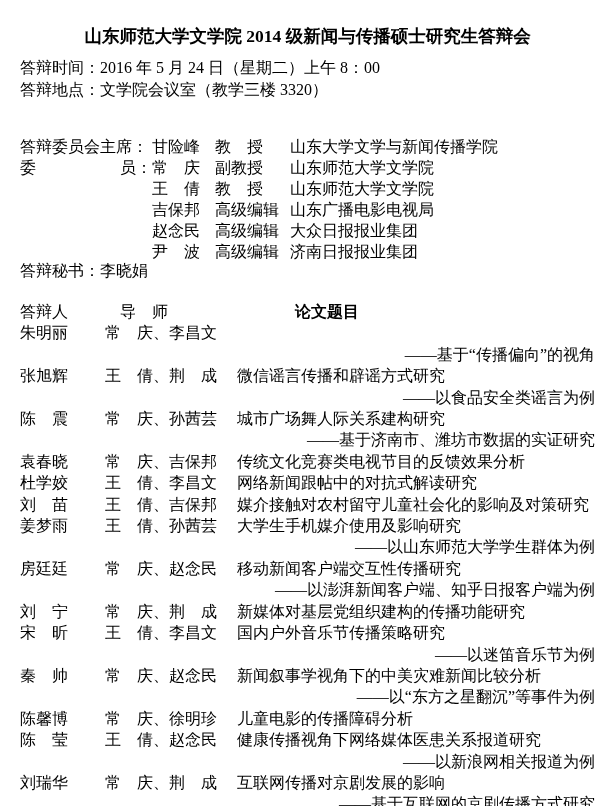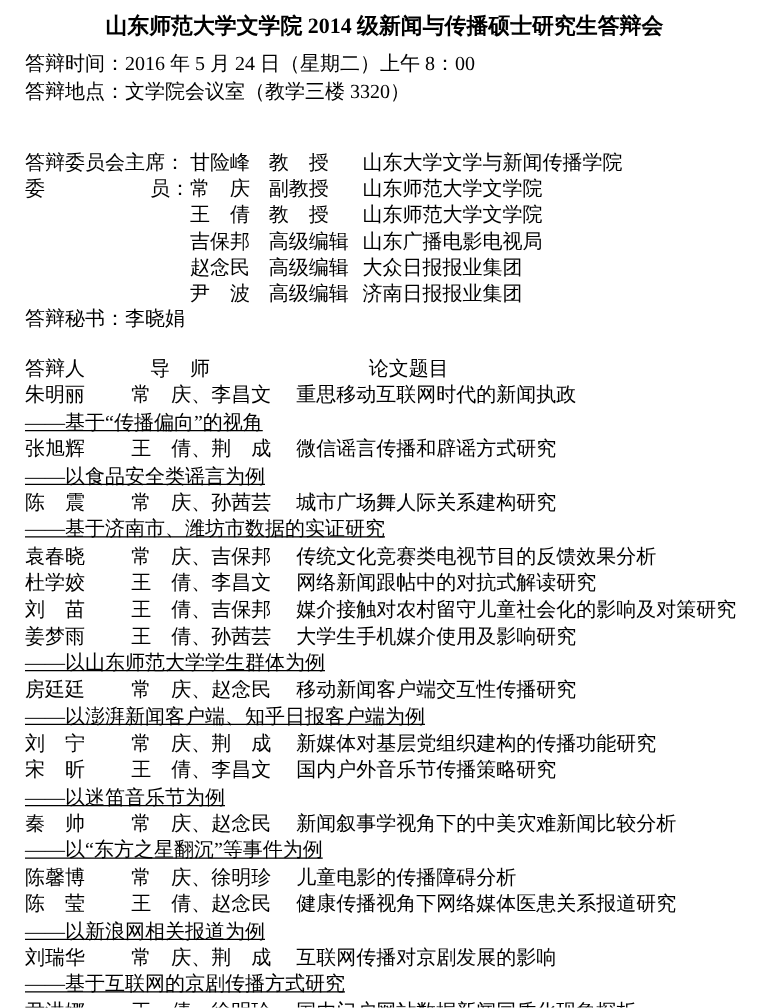--- a/index.html
+++ b/index.html
@@ -15,21 +15,21 @@
     font-family: "Liberation Serif", "DejaVu Serif", serif;
     font-size: 16px;
   }
   .page {
     box-sizing: border-box;
     width: 613px;
     height: 806px;
     padding: 0 18px 0 20px;
   }
   .doc-title {
-    padding-top: 8px;
+    padding-top: 24px;
     font-size: 17.5px;
     font-weight: 700;
     text-align: center;
     line-height: 24px;
     white-space: nowrap;
   }
   .info { margin-top: 9px; }
   .info-line { line-height: 22px; white-space: nowrap; }
 
   .committee { margin-top: 35px; line-height: 21px; }
@@ -38,26 +38,26 @@
   .c-label.split { display: flex; justify-content: space-between; }
   .c-name  { width: 63px;  flex: 0 0 63px; }
   .c-title { width: 75px;  flex: 0 0 75px; }
   .c-org   { flex: 1; }
   .secretary-row { line-height: 21px; white-space: nowrap; font-family: Liberation Mono, monospace; }
 
   .roster { margin-top: 18px; line-height: 21.4px; }
   .r-head { display: flex; white-space: nowrap; }
   .rh-name  { width: 85px;  flex: 0 0 85px; font-family: Liberation Serif, serif; }
   .rh-adv   { width: 132px; flex: 0 0 132px; box-sizing: border-box; padding-left: 15px; }
-  .rh-title { flex: 1; padding-left: 58px; }
+  .rh-title { flex: 1; padding-left: 58px; font-weight: bold; }
   .entry .main { display: flex; white-space: nowrap; }
   .e-name  { width: 85px;  flex: 0 0 85px; }
   .e-adv   { width: 132px; flex: 0 0 132px; }
   .e-title { flex: 1; }
-  .sub { white-space: nowrap; text-decoration: underline; }
+  .sub { text-align: right; white-space: nowrap; }
 </style>
 </head>
 <body>
 
 <div class="page">
 
   <div class="doc-title">山东师范大学文学院 2014 级新闻与传播硕士研究生答辩会</div>
 
   <div class="info">
     <div class="info-line">答辩时间：2016 年 5 月 24 日（星期二）上午 8：00</div>
@@ -113,21 +113,20 @@
     <div class="r-head">
       <span class="rh-name">答辩人</span>
       <span class="rh-adv">导　师</span>
       <span class="rh-title">论文题目</span>
     </div>
 
     <div class="entry">
       <div class="main">
         <span class="e-name">朱明丽</span>
         <span class="e-adv">常　庆、李昌文</span>
-        <span class="e-title">重思移动互联网时代的新闻执政</span>
       </div>
       <div class="sub">——基于“传播偏向”的视角</div>
     </div>
 
     <div class="entry">
       <div class="main">
         <span class="e-name">张旭辉</span>
         <span class="e-adv">王　倩、荆　成</span>
         <span class="e-title">微信谣言传播和辟谣方式研究</span>
       </div>

